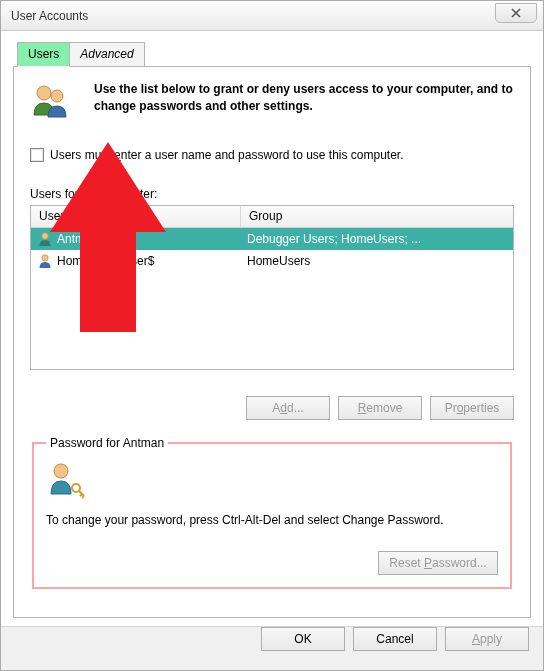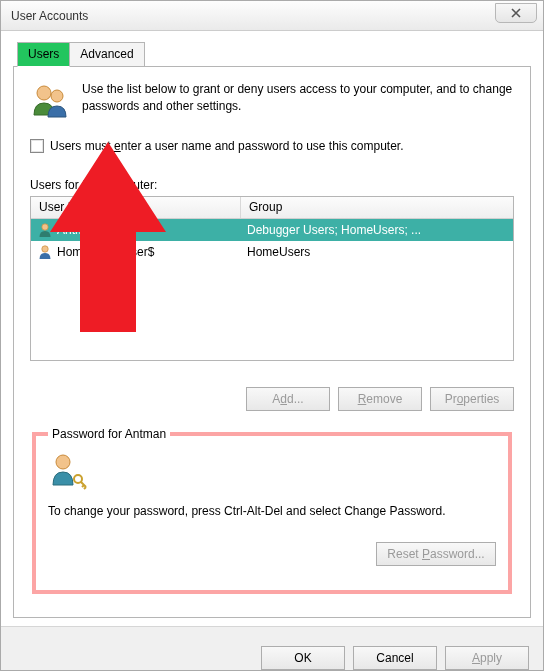--- a/index.html
+++ b/index.html
@@ -52,32 +52,32 @@
   .tab {
     padding:4px 10px 5px 10px;
     border:1px solid #b5b5b5;
     background:#f4f4f4;
     font-size:12px;
     position:relative;
     top:1px;
     cursor:default;
   }
   .tab.active {
-    background:#22c55e;
+    background:#86efac;
     border-bottom:1px solid #fff;
     z-index:2;
   }
-  .tab + .tab { margin-left:-1px; }
+  .tab + .tab { margin-left:-1px;font-style:italic; }
   .tab-panel {
     border:1px solid #b5b5b5;
     padding:14px 16px 14px 16px;
     flex:1;
     display:flex; flex-direction:column;
   }
-  .intro-row { display:flex; gap:12px; margin-bottom:18px;}
+  .intro-row { display:flex; gap:24px; margin-bottom:27px;font-weight:bold;}
   .intro-icon { width:40px; height:40px; flex-shrink:0;}
   .intro-text { font-size:12px; line-height:1.45; }
   .checkbox-row { display:flex; align-items:center; gap:6px; margin-bottom:25px;}
   .checkbox {
     width:14px; height:14px; border:1px solid #888; background:#fff;
     box-shadow: inset 0 0 0 1px #e4e4e4;
   }
   .list-label { margin-bottom:4px; }
   .list {
     border:1px solid #b5b5b5;
@@ -106,33 +106,33 @@
     min-width:84px; height:24px;
     border:1px solid #adadad;
     background:linear-gradient(#f8f8f8,#e8e8e8);
     font-size:12px;
     padding:0 10px;
     display:flex; align-items:center; justify-content:center;
     cursor:default;
   }
   .btn.disabled { color:#9a9a9a; }
   fieldset.pw {
-    border:4px solid #fca5a5;
+    border:2px solid #fca5a5;
     margin-top:16px;
-    padding:10px 12px 24px 12px;
+    padding:10px 12px 12px 12px;
   }
   fieldset.pw legend { font-size:12px; padding:0 4px;}
   .pw-row { display:flex; gap:12px;flex-direction:column;}
   .pw-text { font-size:12px; line-height:1.45; flex:1;}
   .pw-btnrow { display:flex; justify-content:flex-end; margin-top:22px;}
   .bottombar {
     height:44px;
     background:#f0f0f0;
     border-top:1px solid #d6d6d6;
-    display:flex; justify-content:flex-end; align-items:flex-end;
+    display:flex; justify-content:flex-end; align-items:flex-start;
     gap:8px; padding:0 14px;
   }
   .u { text-decoration: underline; }
 
   
   .arrow-annot {
     position:absolute;
     left:47px;
     top:141px;
     width:120px;

